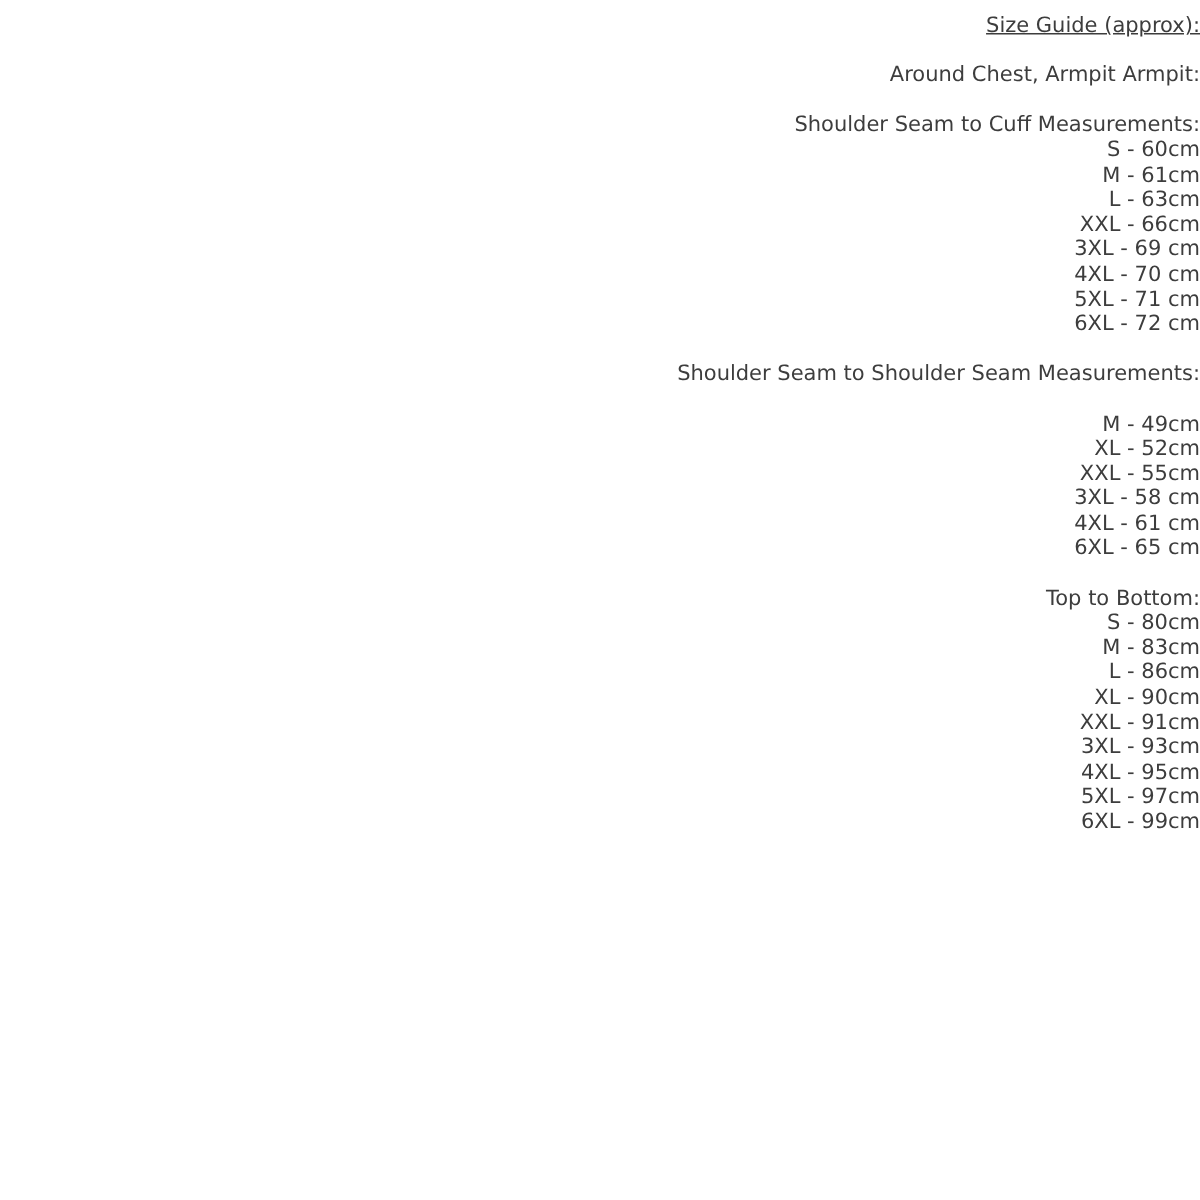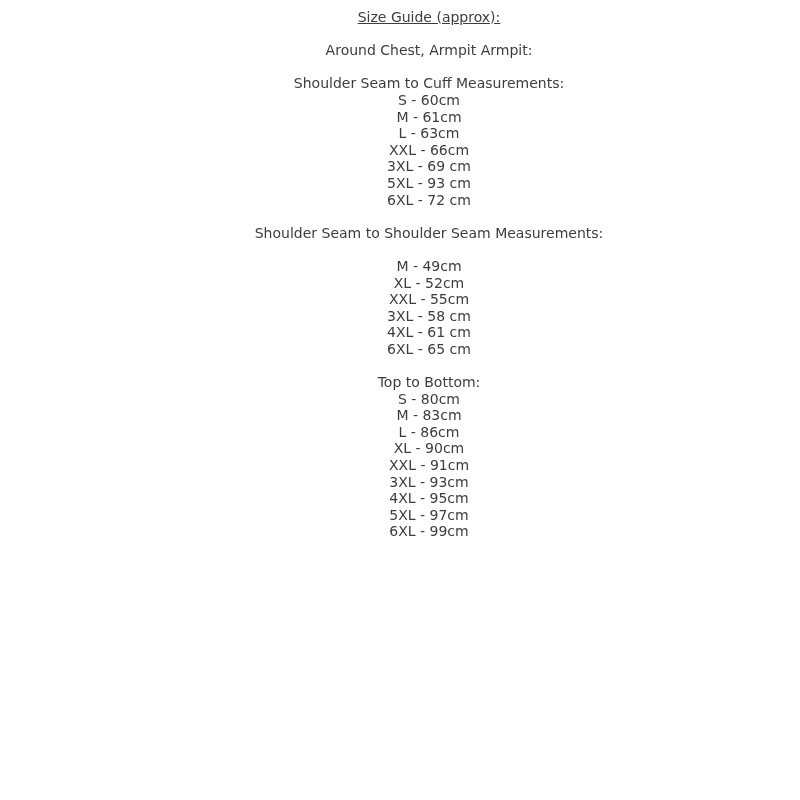--- a/index.html
+++ b/index.html
@@ -9,21 +9,21 @@
     height: 800px;
     padding: 9px 0 0 58px;
     overflow: hidden;
     font-family: "DejaVu Sans", "Liberation Sans", sans-serif;
     font-size: 14px;
     line-height: 16.6px;
     color: #3d3d3d;
     text-align: center;
     -webkit-font-smoothing: antialiased;
   }
-  p { margin: 16.6px 0; }
+  p { margin: 16.6px 0; text-align: right; }
   p.title-p { margin-top: 0; }
   .title { text-decoration: underline; }
   .row { display: block; }
 </style>
 </head>
 <body>
 
 <div class="content">
 
   <p class="title-p">
@@ -34,21 +34,22 @@
     <span>Around Chest, Armpit Armpit:</span>
   </p>
 
   <p>
     <span class="row">Shoulder Seam to Cuff Measurements:</span>
     <span class="row">S - 60cm</span>
     <span class="row">M - 61cm</span>
     <span class="row">L - 63cm</span>
     <span class="row">XXL - 66cm</span>
     <span class="row">3XL - 69 cm</span>
-    <span class="row">5XL - 93 cm</span>
+    <span class="row">4XL - 70 cm</span>
+    <span class="row">5XL - 71 cm</span>
     <span class="row">6XL - 72 cm</span>
   </p>
 
   <p>
     <span>Shoulder Seam to Shoulder Seam Measurements:</span>
   </p>
   <p>
     <span class="row">M - 49cm</span>
     <span class="row">XL - 52cm</span>
     <span class="row">XXL - 55cm</span>

